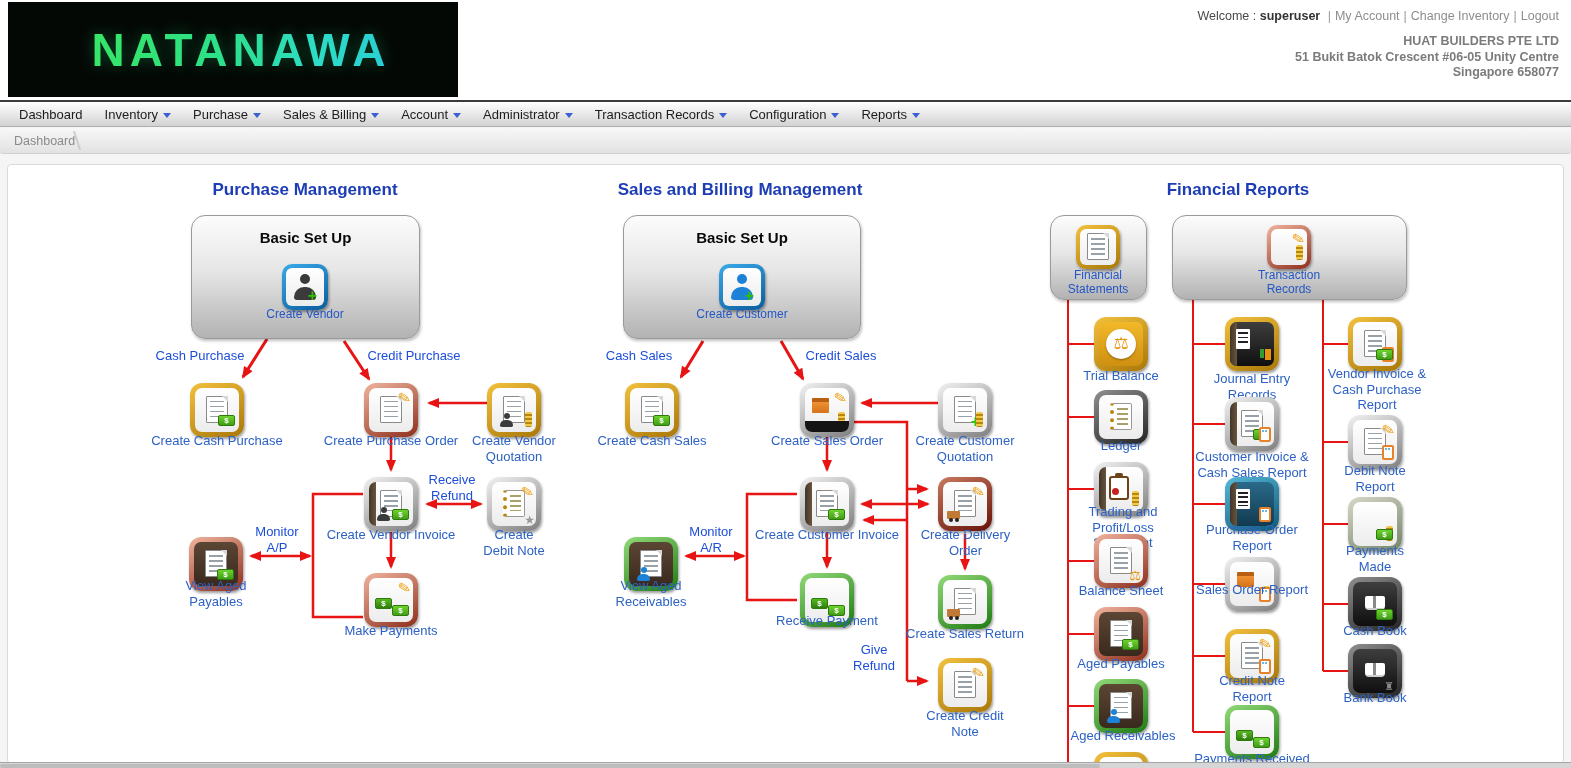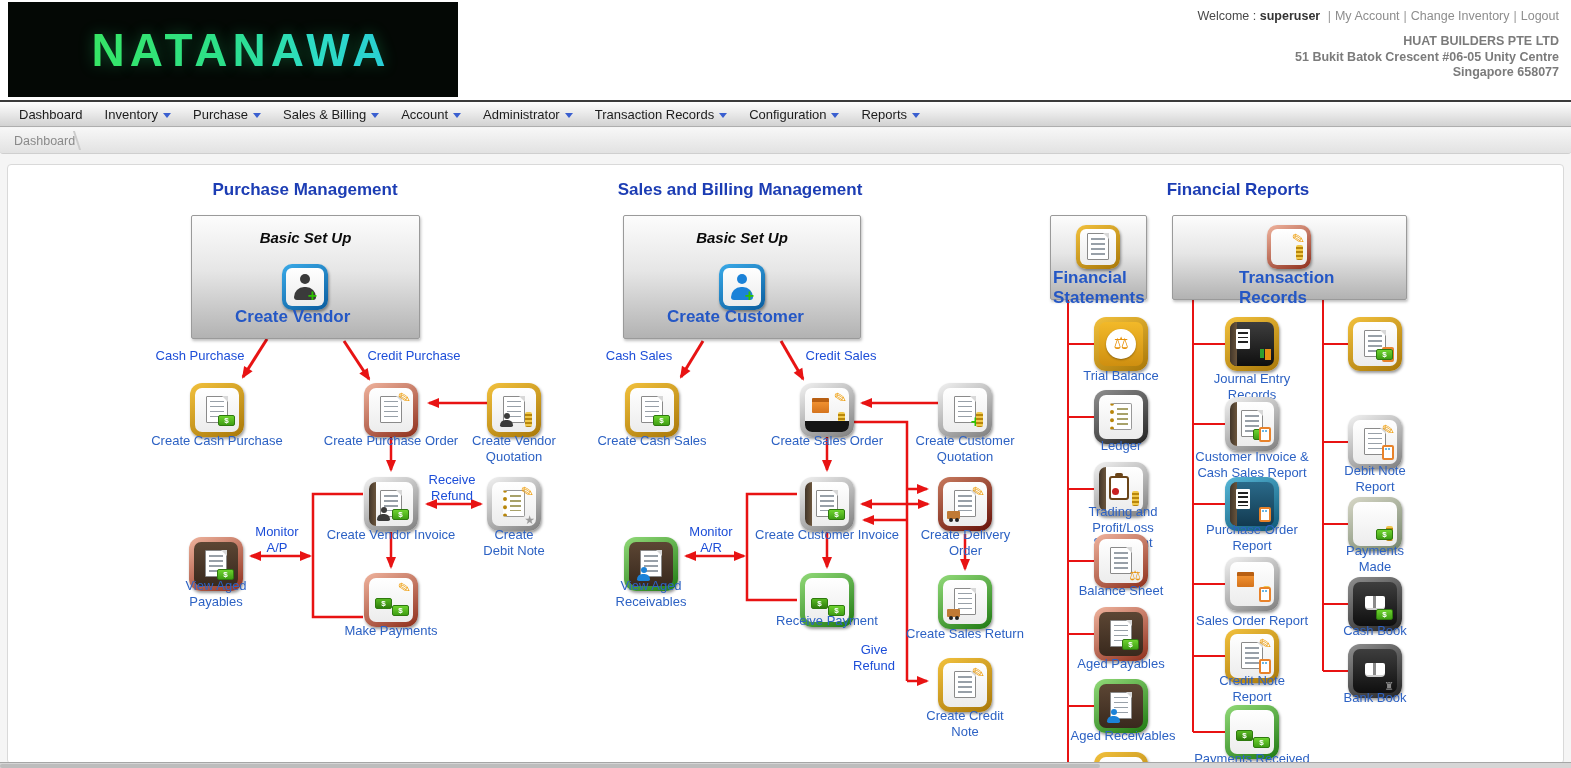--- a/index.html
+++ b/index.html
@@ -41,24 +41,24 @@
   .crumb-chev { position:absolute; left:66px; top:3px; width:12px; height:19px;
     border-right:2px solid #cccccc; transform:skewX(18deg); }
   .crumb-chev::after { content:""; position:absolute; right:-2px; top:18px; width:12px; height:0; }
   
   .panel { position:absolute; left:7px; top:164px; width:1557px; height:600px;
     background:#ffffff; border:1px solid #d9d9d9; border-radius:4px; }
   .flow { position:absolute; left:0; top:164px; width:1571px; height:723px; overflow:hidden; }
   .flow svg { position:absolute; left:0; top:0; pointer-events:none; }
   .sec-title { position:absolute; font-size:17px; font-weight:bold; color:#1c3db4; text-align:center; }
   .bx { position:absolute; background:linear-gradient(#fcfcfc 0%,#e6e6e6 45%,#b2b2b2 100%);
-    border:1px solid #9a9a9a; border-radius:2px; box-shadow:1px 2px 3px rgba(0,0,0,.25);font-style:italic; }
+    border:1px solid #9a9a9a; border-radius:14px; box-shadow:1px 2px 3px rgba(0,0,0,.25); }
   .bx-title { font-size:15px; font-weight:bold; color:#0a0a0a; text-align:center; margin-top:13px; }
-  .bx-cap { position:absolute; font-size:17px; font-weight:bold; color:#2457c5;
-    text-align:left; line-height:1.18; cursor:pointer; }
+  .bx-cap { position:absolute; font-size:12px; font-weight:normal; color:#2457c5;
+    text-align:center; line-height:1.18; cursor:pointer; }
   .flbl { position:absolute; font-size:13px; color:#2d62c4; text-align:center; line-height:1.2; cursor:pointer; }
   .blk { color:#1d4ed8; cursor:default; }
   
   .ic { position:absolute; width:54px; height:54px; border-radius:12px; cursor:pointer;
     box-shadow:1px 2px 3px rgba(0,0,0,.4); }
   .ic .in { position:absolute; inset:5px; background:linear-gradient(#ffffff,#ececec);
     border-radius:7px; overflow:hidden; }
   .sz46 { width:46px; height:46px; border-radius:10px; } .sz46 .in { inset:4px; border-radius:6px; }
   .sz44 { width:44px; height:44px; border-radius:10px; } .sz44 .in { inset:4px; border-radius:6px; }
   .ic-gold   { background:linear-gradient(150deg,#f2c13d,#a87708); }
@@ -520,21 +520,21 @@
       </span>
     </div>
   <div class="flbl" style="left:1196px;top:358px;width:112px">Purchase Order Report</div>
   <div class="ic ic-silver" style="left:1225px;top:393px">
       <span class="in">
         <span class="pr pr-cube"></span>
         <span class="pr pr-coins"></span>
         <span class="pr pr-pad"></span>
       </span>
     </div>
-  <div class="flbl" style="left:1177px;top:449px;width:150px">Sales Order Report</div>
+  <div class="flbl" style="left:1177px;top:418px;width:150px">Sales Order Report</div>
   <div class="ic ic-gold" style="left:1225px;top:465px">
       <span class="in">
         <span class="pr pr-page"></span>
         <span class="pr pr-pencil"></span>
         <span class="pr pr-pad"></span>
       </span>
     </div>
   <div class="flbl" style="left:1216px;top:509px;width:72px">Credit Note Report</div>
   <div class="ic ic-green" style="left:1225px;top:541px">
       <span class="in">
@@ -544,20 +544,21 @@
     </div>
   <div class="flbl" style="left:1177px;top:587px;width:150px">Payments Received</div>
 
   <div class="ic ic-gold" style="left:1348px;top:153px">
       <span class="in">
         <span class="pr pr-page"></span>
         <span class="pr pr-pad"></span>
         <span class="pr pr-money"></span>
       </span>
     </div>
+  <div class="flbl" style="left:1324px;top:202px;width:106px">Vendor Invoice &amp; Cash Purchase Report</div>
   <div class="ic ic-silver" style="left:1348px;top:251px">
       <span class="in">
         <span class="pr pr-page"></span>
         <span class="pr pr-pencil"></span>
         <span class="pr pr-pad"></span>
       </span>
     </div>
   <div class="flbl" style="left:1334px;top:299px;width:82px">Debit Note Report</div>
   <div class="ic ic-graygreen" style="left:1348px;top:333px">
       <span class="in">

